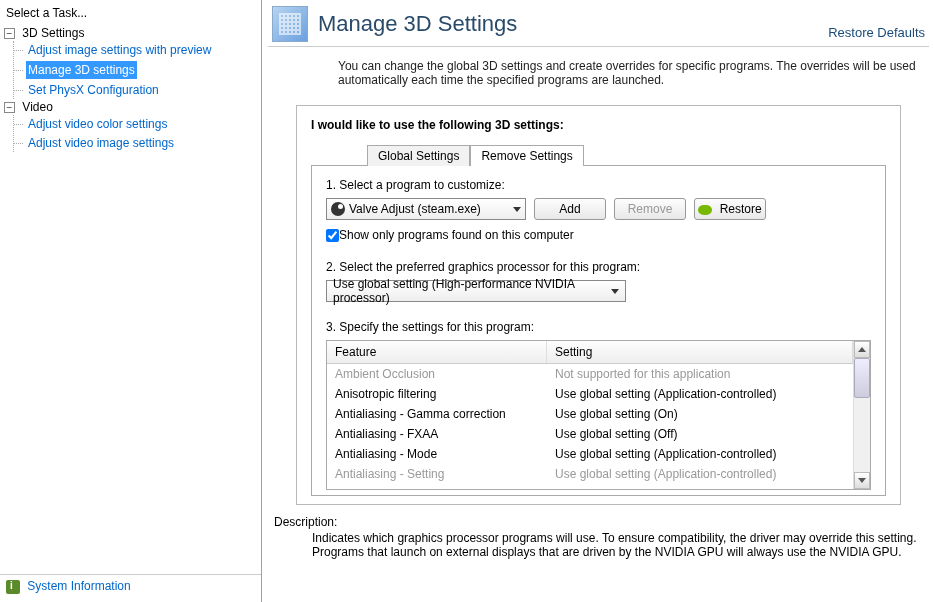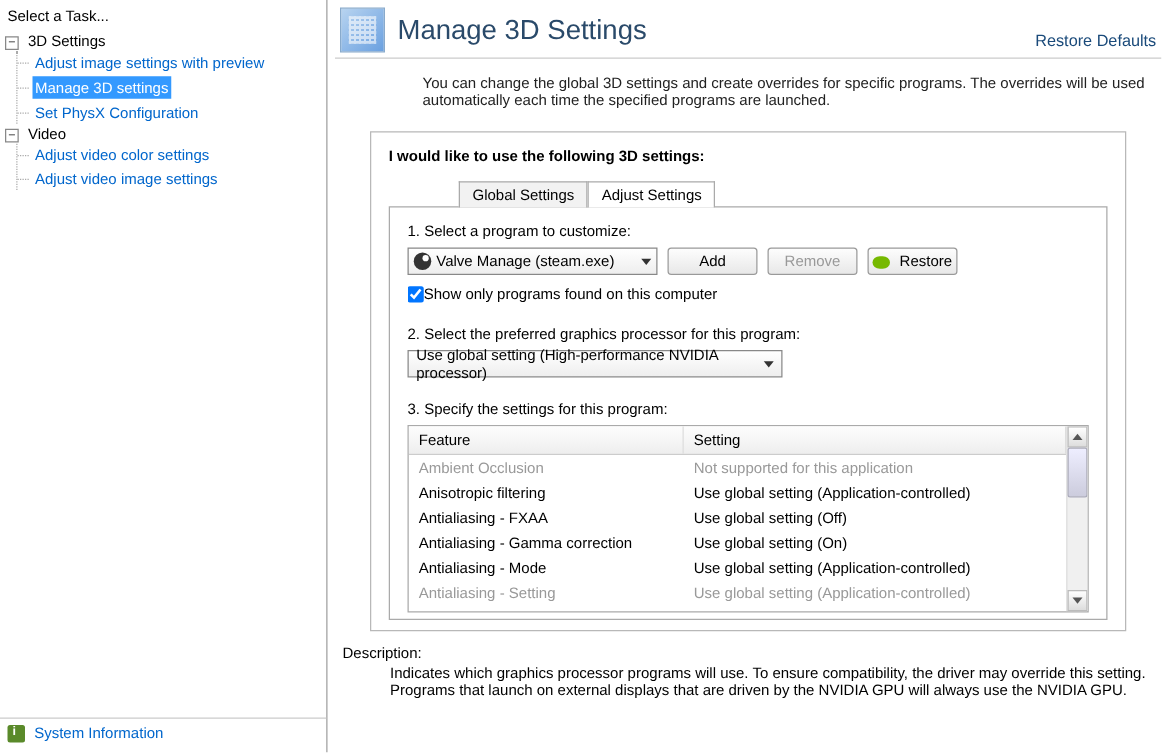--- a/index.html
+++ b/index.html
@@ -329,29 +329,29 @@
     <div class="header-title">Manage 3D Settings</div>
     <div class="restore-link">Restore Defaults</div>
   </div>
   <div class="intro">You can change the global 3D settings and create overrides for specific programs. The overrides will be used automatically each time the specified programs are launched.</div>
 
   <div class="panel">
     <div class="panel-heading">I would like to use the following 3D settings:</div>
 
     <div class="tabs">
       <div class="tab">Global Settings</div>
-      <div class="tab active">Adjust Settings</div>
+      <div class="tab active">Remove Settings</div>
     </div>
 
     <div class="tab-body">
       <div class="step-label">1. Select a program to customize:</div>
       <div class="row">
         <div class="program-select">
           <span class="steam-icon"></span>
-          <span>Valve Manage (steam.exe)</span>
+          <span>Valve Adjust (steam.exe)</span>
           <span class="dd-arrow"></span>
         </div>
         <button class="btn">Add</button>
         <button class="btn disabled">Remove</button>
         <button class="btn">
           <span class="nv-eye"></span>
           <span>Restore</span>
         </button>
       </div>
       <div class="checkbox-row">
@@ -377,26 +377,26 @@
           <div class="table-rows" id="rows">
               <div class="tr disabled">
                 <div class="td-feature">Ambient Occlusion</div>
                 <div class="td-setting">Not supported for this application</div>
               </div>
               <div class="tr">
                 <div class="td-feature">Anisotropic filtering</div>
                 <div class="td-setting">Use global setting (Application-controlled)</div>
               </div>
               <div class="tr">
+                <div class="td-feature">Antialiasing - Gamma correction</div>
+                <div class="td-setting">Use global setting (On)</div>
+              </div>
+              <div class="tr">
                 <div class="td-feature">Antialiasing - FXAA</div>
                 <div class="td-setting">Use global setting (Off)</div>
-              </div>
-              <div class="tr">
-                <div class="td-feature">Antialiasing - Gamma correction</div>
-                <div class="td-setting">Use global setting (On)</div>
               </div>
               <div class="tr">
                 <div class="td-feature">Antialiasing - Mode</div>
                 <div class="td-setting">Use global setting (Application-controlled)</div>
               </div>
               <div class="tr disabled">
                 <div class="td-feature">Antialiasing - Setting</div>
                 <div class="td-setting">Use global setting (Application-controlled)</div>
               </div>
             </div>

